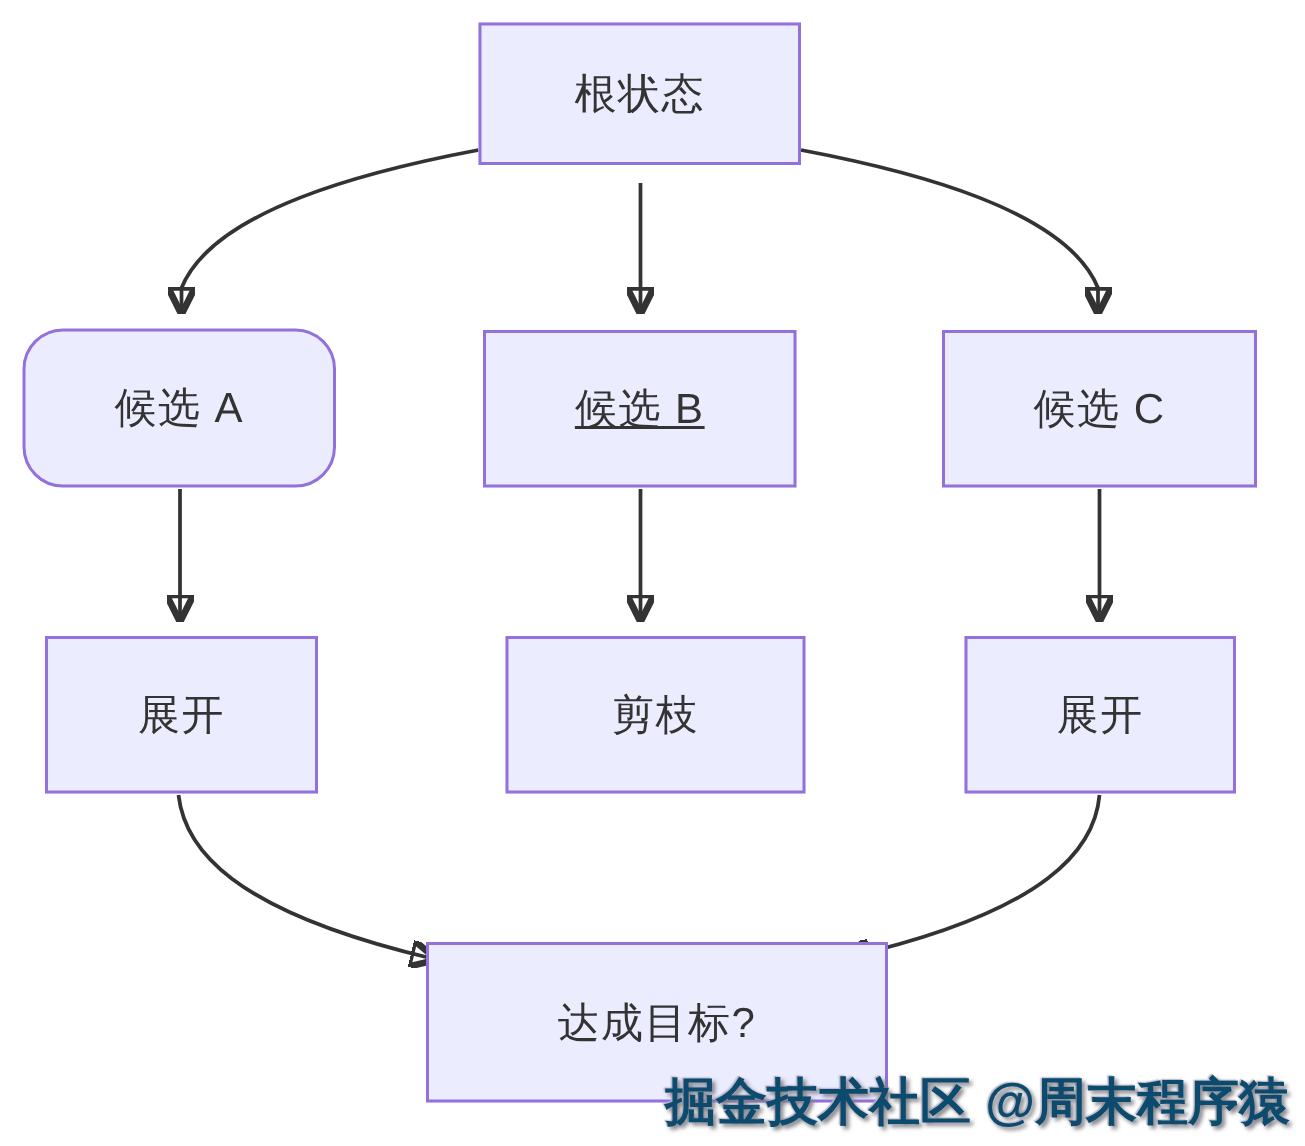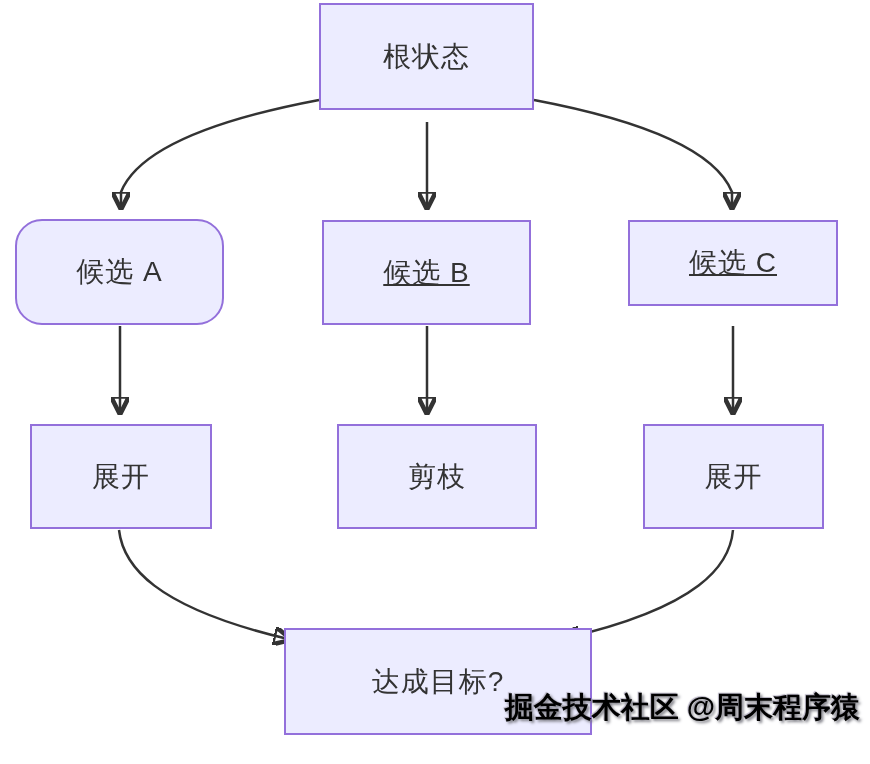--- a/index.html
+++ b/index.html
@@ -33,35 +33,35 @@
     background: #ECECFF;
     border: 2px solid #9370DB;
     color: #333333;
     display: flex;
     align-items: center;
     justify-content: center;
     font-size: 28px;
     letter-spacing: 1px;
     text-align: center;
   }
-  .node-root      { left: 319px; top:  3px; width: 215px; height: 107px; }
+  .node-root      { left: 319px; top:  15px; width: 215px; height: 95px; }
   .node-cand-a    { left:  15px; top: 219px; width: 209px; height: 106px; border-radius: 27px; }
   .node-cand-b    { left: 322px; top: 220px; width: 209px; height: 105px; text-decoration: underline; }
-  .node-cand-c    { left: 628px; top: 220px; width: 210px; height: 86px; text-decoration: underline; }
+  .node-cand-c    { left: 628px; top: 220px; width: 210px; height: 105px; }
   .node-expand-a  { left:  30px; top: 424px; width: 182px; height: 105px; }
   .node-prune-b   { left: 337px; top: 424px; width: 200px; height: 105px; }
   .node-expand-c  { left: 643px; top: 424px; width: 181px; height: 105px; }
   .node-goal      { left: 284px; top: 628px; width: 308px; height: 107px; }
   .watermark {
     position: absolute;
     right: 10px;
-    top: 688px;
-    font-size: 29px;
+    top: 712px;
+    font-size: 34px;
     font-weight: 700;
-    color: #000000;
+    color: #0c4a6e;
     text-shadow: 2px 2px 3px #7d7d85, -1px -1px 1px #b9b5c4;
     white-space: nowrap;
   }
 </style>
 </head>
 <body>
 
 <div class="canvas">
 
   <svg class="edges" viewBox="0 0 870 764" xmlns="http://www.w3.org/2000/svg">

